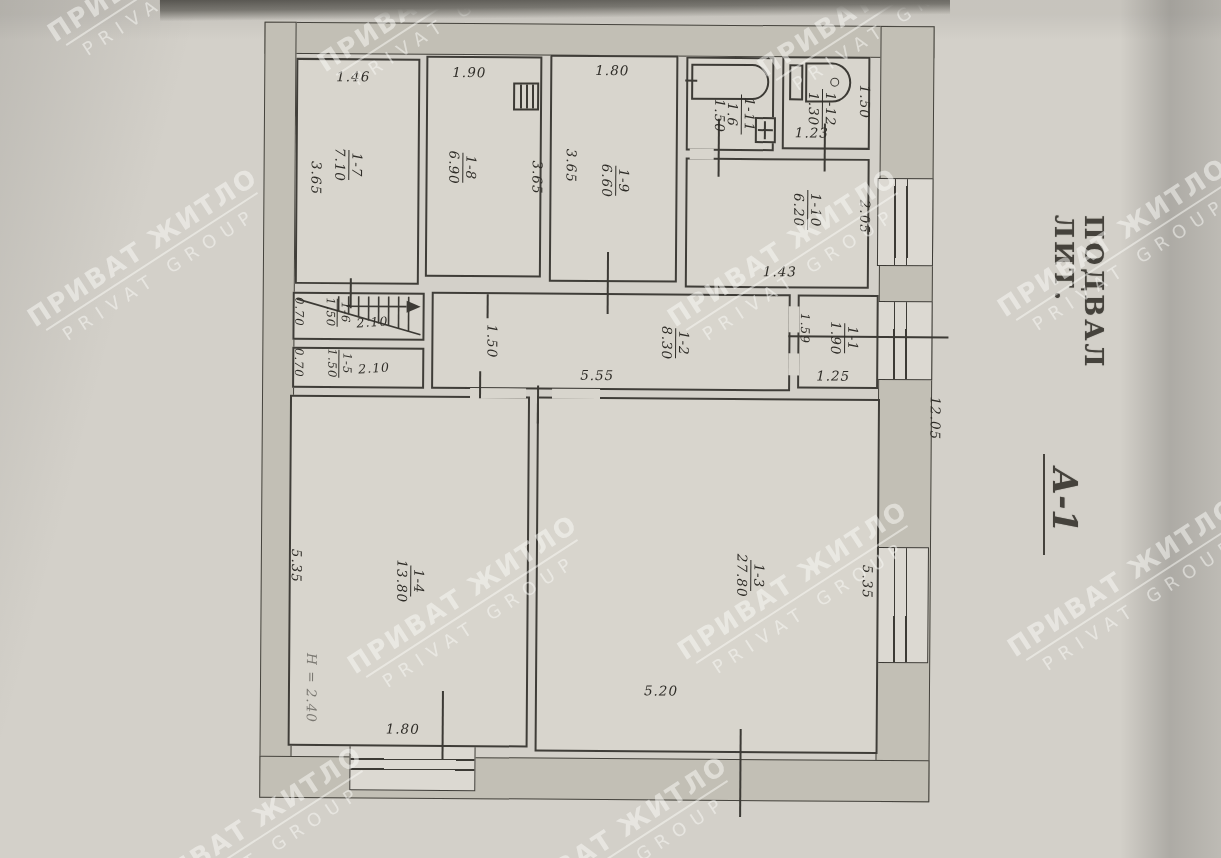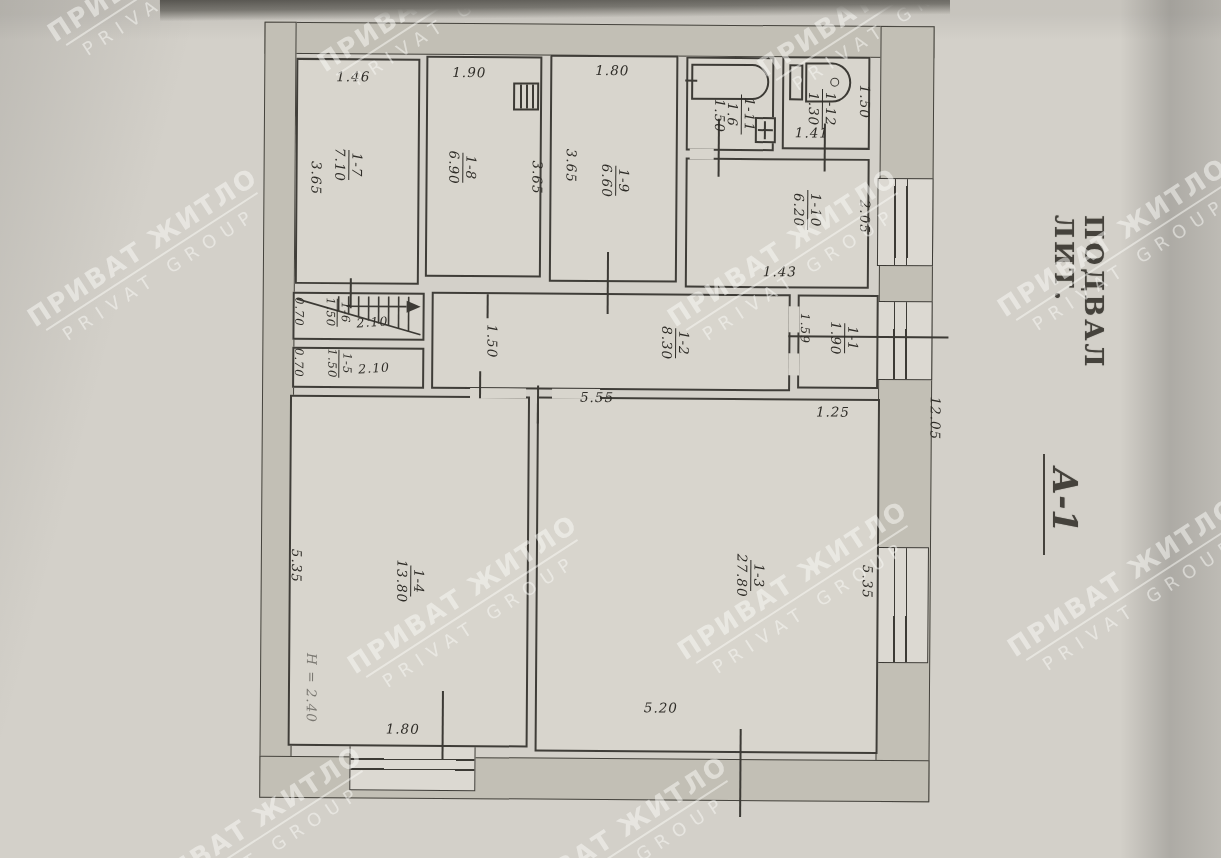--- a/index.html
+++ b/index.html
@@ -166,36 +166,36 @@
       </div>
 
     <div class="dim" style="left:334px;top:70px;">1.46</div>
     <div class="dim" style="left:450px;top:65px;">1.90</div>
     <div class="dim" style="left:593px;top:62px;">1.80</div>
     <div class="dim v" style="left:298px;top:172px;">3.65</div>
     <div class="dim v" style="left:519px;top:170px;">3.65</div>
     <div class="dim v" style="left:553px;top:158px;">3.65</div>
     <div class="dim v" style="left:701px;top:107px;">1.50</div>
     <div class="dim v" style="left:846px;top:92px;">1.50</div>
-    <div class="dim" style="left:793px;top:123px;">1.41</div>
+    <div class="dim" style="left:793px;top:123px;">1.23</div>
     <div class="dim v" style="left:847px;top:207px;">2.05</div>
     <div class="dim" style="left:762px;top:262px;">1.43</div>
     <div class="dim v" style="left:284px;top:307px;font-size:11.5px;">0.70</div>
     <div class="dim" style="left:356px;top:316px;transform:rotate(-4deg);font-size:12.5px;">2.10</div>
     <div class="dim v" style="left:284px;top:358px;font-size:11.5px;">0.70</div>
     <div class="dim" style="left:358px;top:362px;transform:rotate(-4deg);font-size:12.5px;">2.10</div>
     <div class="dim v" style="left:475px;top:334px;">1.50</div>
-    <div class="dim" style="left:580px;top:367px;margin-top:22px;">5.55</div>
+    <div class="dim" style="left:580px;top:367px;">5.55</div>
     <div class="dim v" style="left:789px;top:320px;font-size:12px;">1.59</div>
-    <div class="dim" style="left:816px;top:366px;margin-top:36px;">1.25</div>
+    <div class="dim" style="left:816px;top:366px;">1.25</div>
     <div class="dim v" style="left:281px;top:560px;">5.35</div>
     <div class="dim" style="left:388px;top:722px;">1.80</div>
     <div class="dim v faint" style="left:279px;top:682px;">H = 2.40</div>
     <div class="dim v" style="left:852px;top:572px;">5.35</div>
-    <div class="dim" style="left:646px;top:699px;">5.20</div>
+    <div class="dim" style="left:646px;top:682px;">5.20</div>
     <div class="dim v" style="left:914px;top:408px;">12.05</div>
   </div>
 
   <div id="stamp">
     <span class="t">ПОДВАЛ ЛИТ.</span>
     <span class="lit">А-1</span>
   </div>
 
   <div class="wm" style="left:30px;top:-55px;">
       <div class="l1">ПРИВАТ ЖИТЛО</div>

